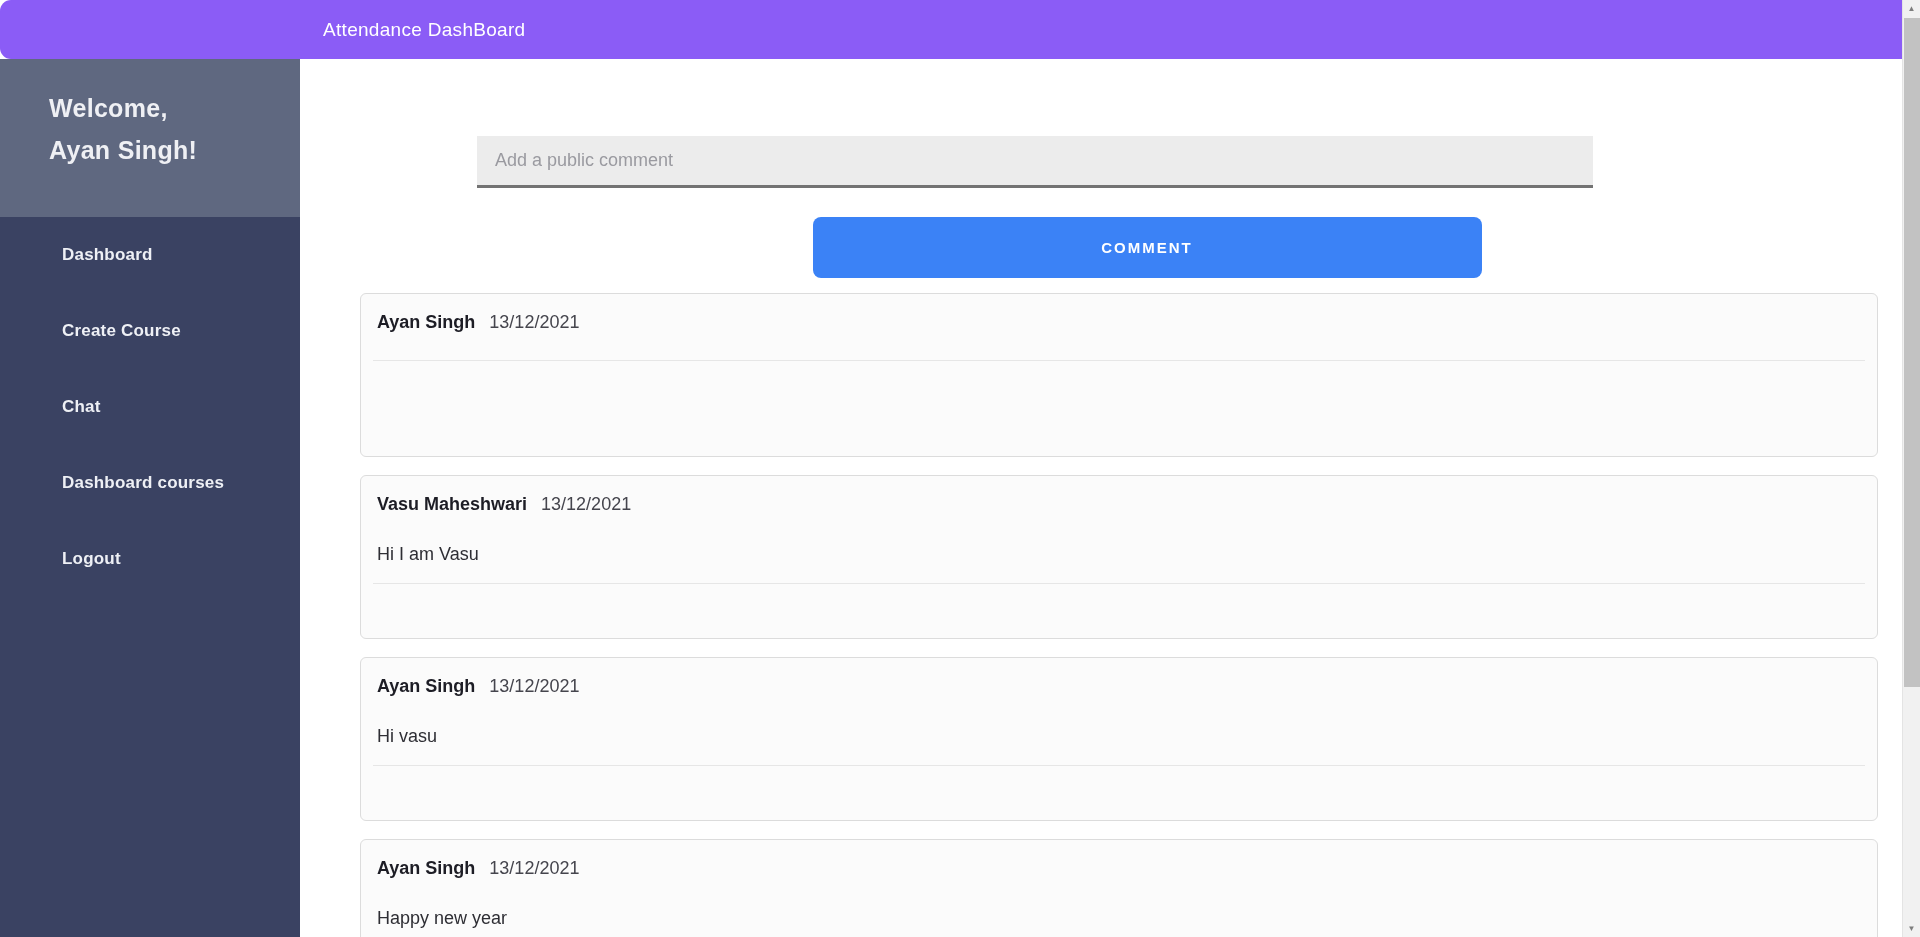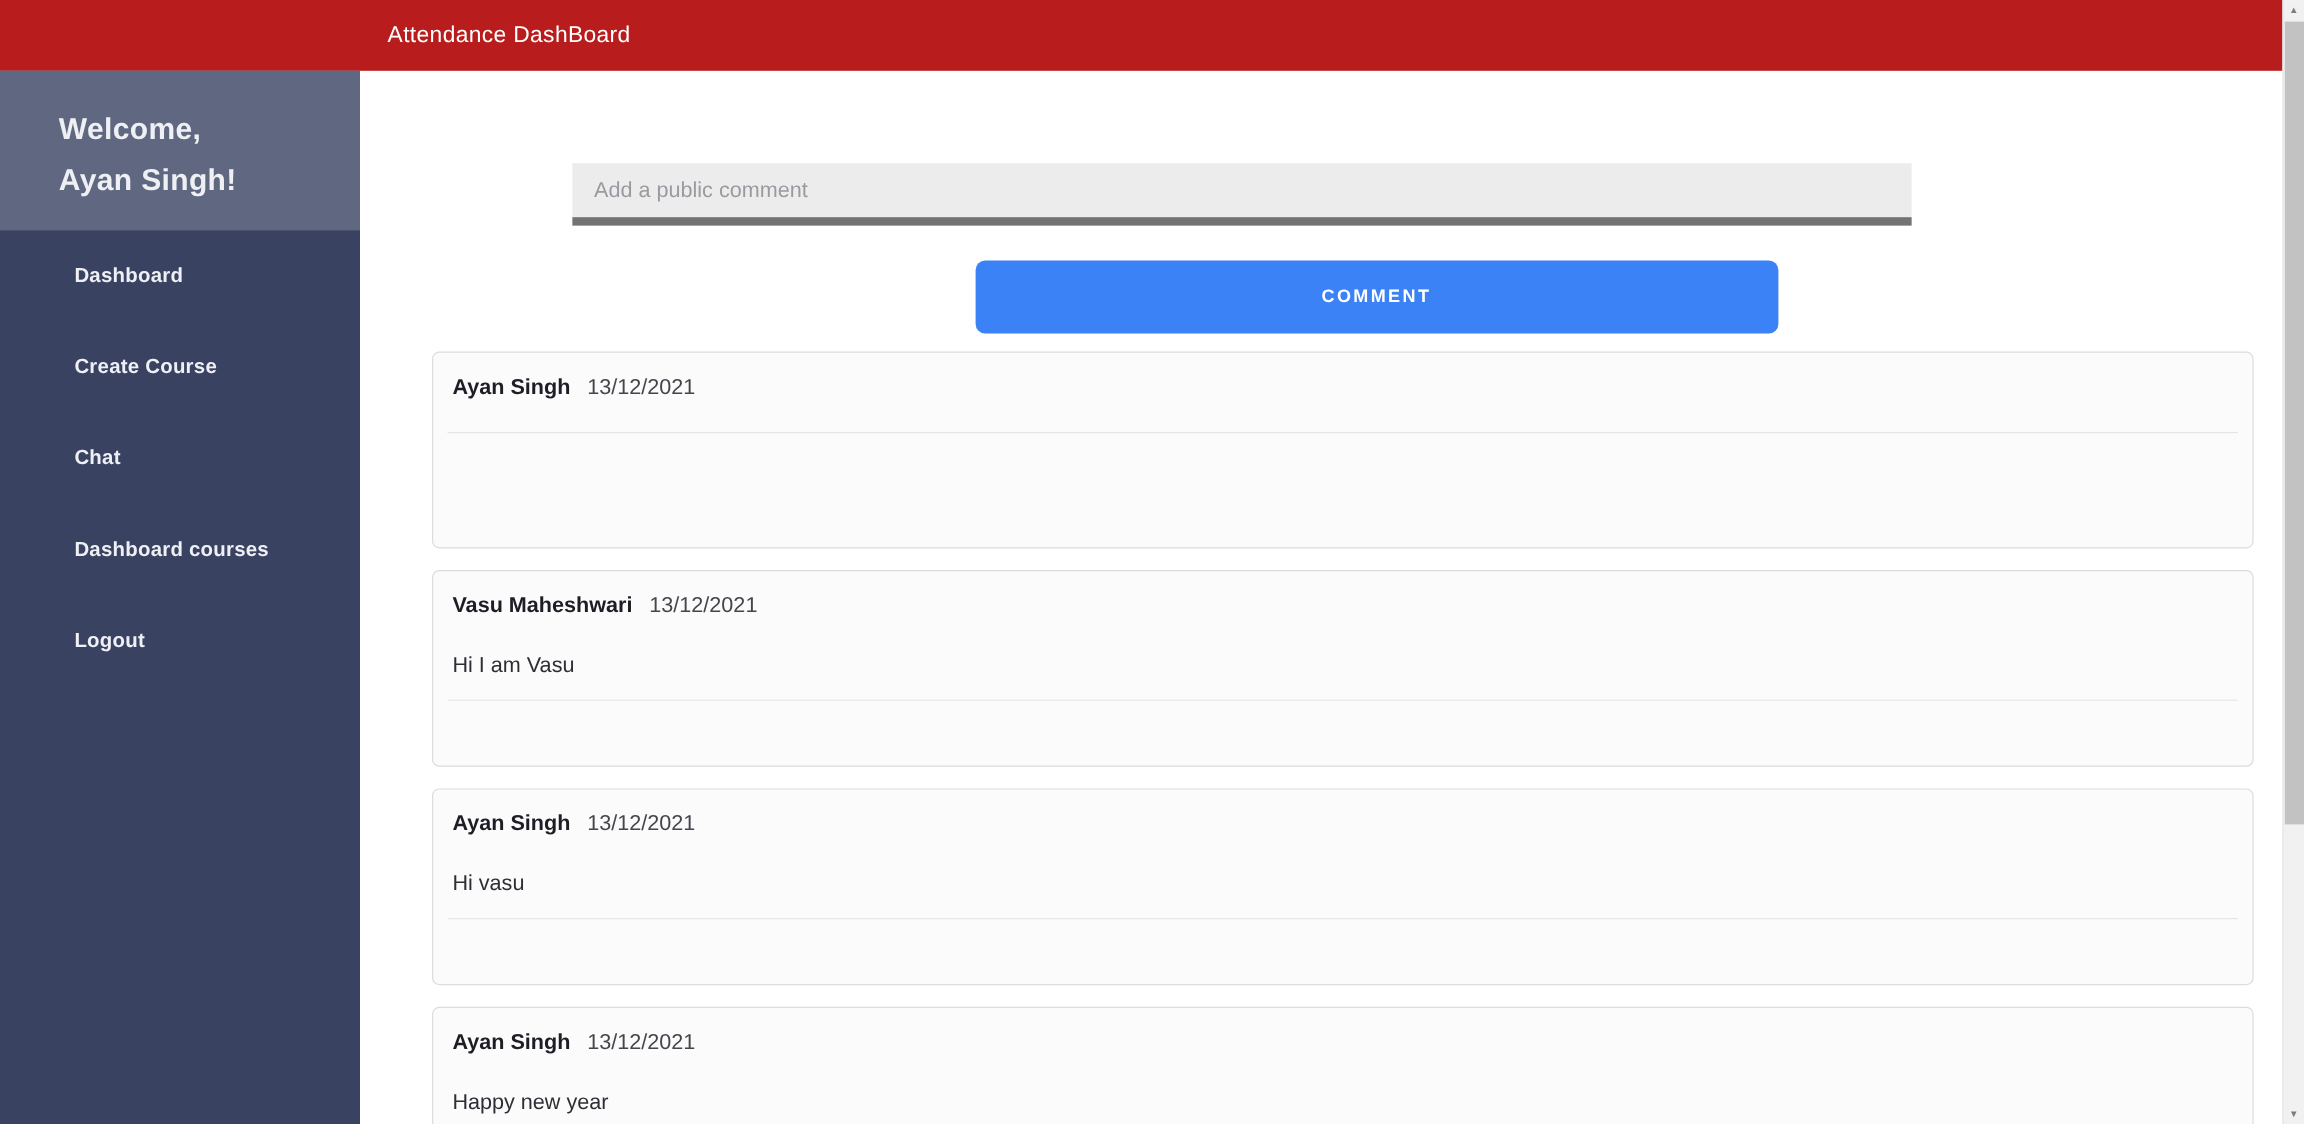--- a/index.html
+++ b/index.html
@@ -7,39 +7,40 @@
     width: 1920px; height: 937px;
     overflow: hidden;
     font-family: "Liberation Sans", "DejaVu Sans", sans-serif;
     background: #ffffff;
   }
 
   
   .navbar {
     position: absolute; left: 0; top: 0;
     width: 1920px; height: 59px;
-    background: #b91c1c;
+    background: #8b5cf6;
     z-index: 5;
+    border-radius: 11px;
   }
   .navbar-title {
     position: absolute; left: 323px; top: 0;
     height: 59px; line-height: 59px;
     color: #ffffff; font-size: 19px; font-weight: 400;
     letter-spacing: 0.3px;
   }
 
   
   .sidebar {
     position: absolute; left: 0; top: 59px;
     width: 300px; height: 878px;
     background: #3a4262;
     z-index: 6;
   }
   .welcome-banner {
-    width: 300px; height: 133px;
+    width: 300px; height: 158px;
     background: #5f6880;
     padding: 28px 0 0 49px;
   }
   .welcome-line {
     color: #eff0f4; font-size: 25px; font-weight: 700;
     line-height: 42px; letter-spacing: 0.3px;
   }
   .side-menu { list-style: none; }
   .side-menu li {
     height: 76px;
@@ -52,21 +53,21 @@
     letter-spacing: 0.2px;
   }
 
   
   .main { position: absolute; left: 300px; top: 59px; width: 1602px; height: 878px; background: #ffffff; }
 
   .comment-form { position: absolute; left: 177px; top: 77px; width: 1340px; }
   .comment-input {
     width: 1116px; height: 52px;
     background: #ececec;
-    border: none; border-bottom: 7px solid #737373;
+    border: none; border-bottom: 3px solid #737373;
     padding: 0 18px;
     font-size: 18px; color: #333;
     font-family: "Liberation Sans", "DejaVu Sans", sans-serif;
     outline: none;
   }
   .comment-input::placeholder { color: #9a9aa0; opacity: 1; }
   .comment-submit {
     display: block;
     margin: 29px auto 0 auto;
     width: 669px; height: 61px;

